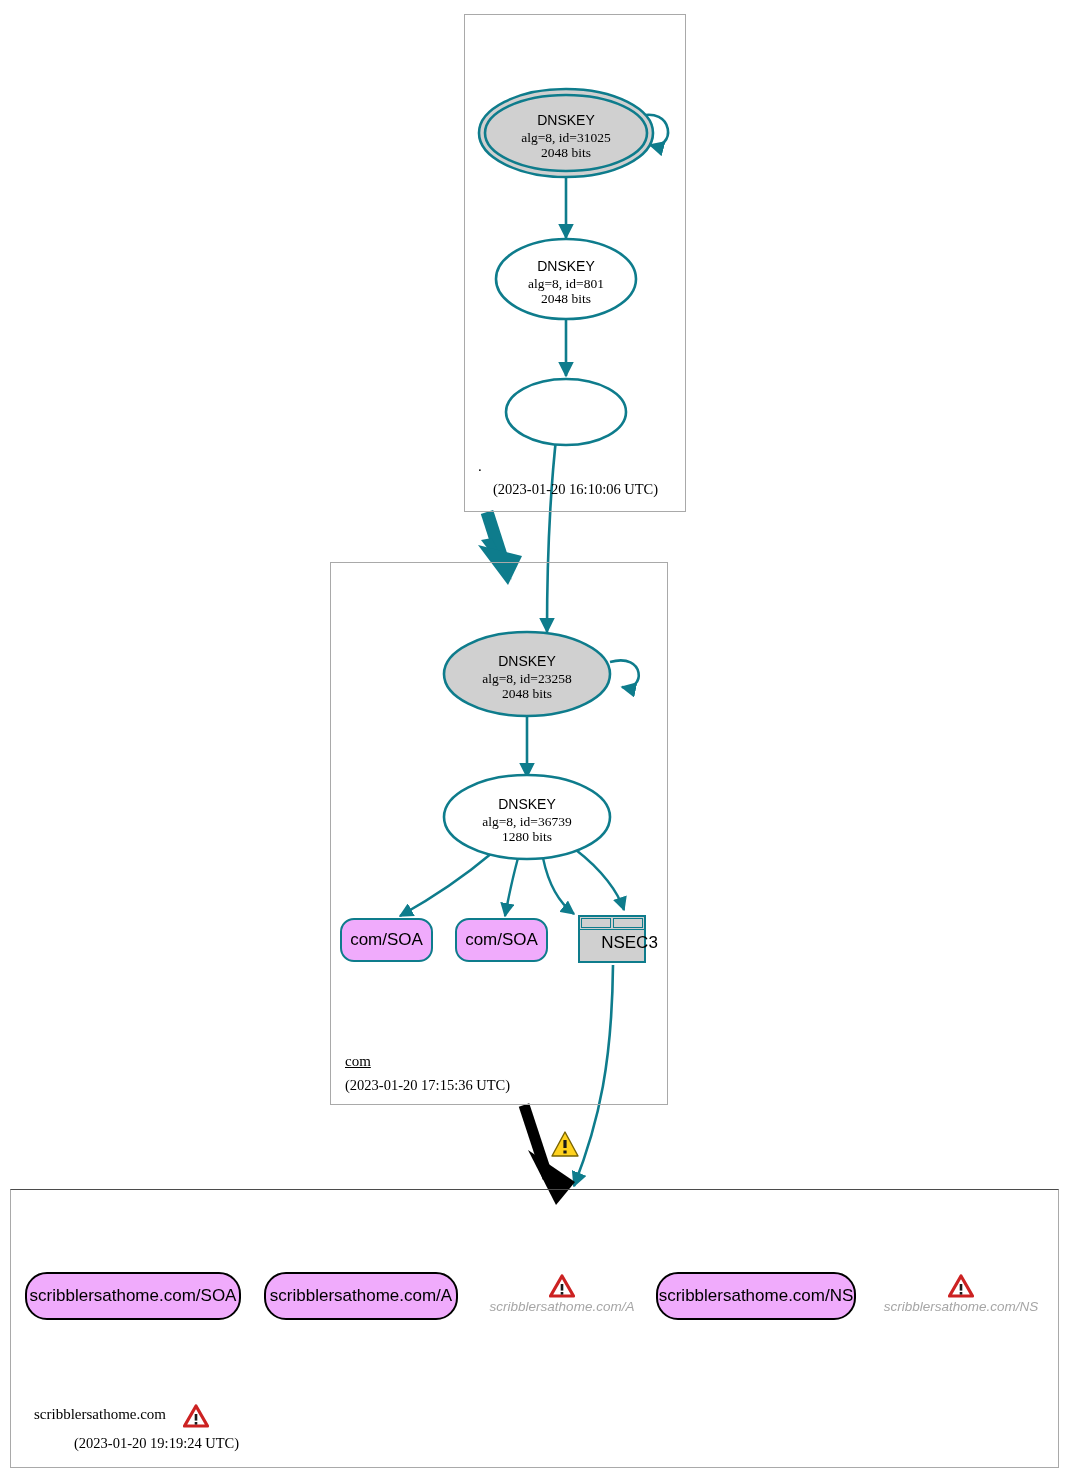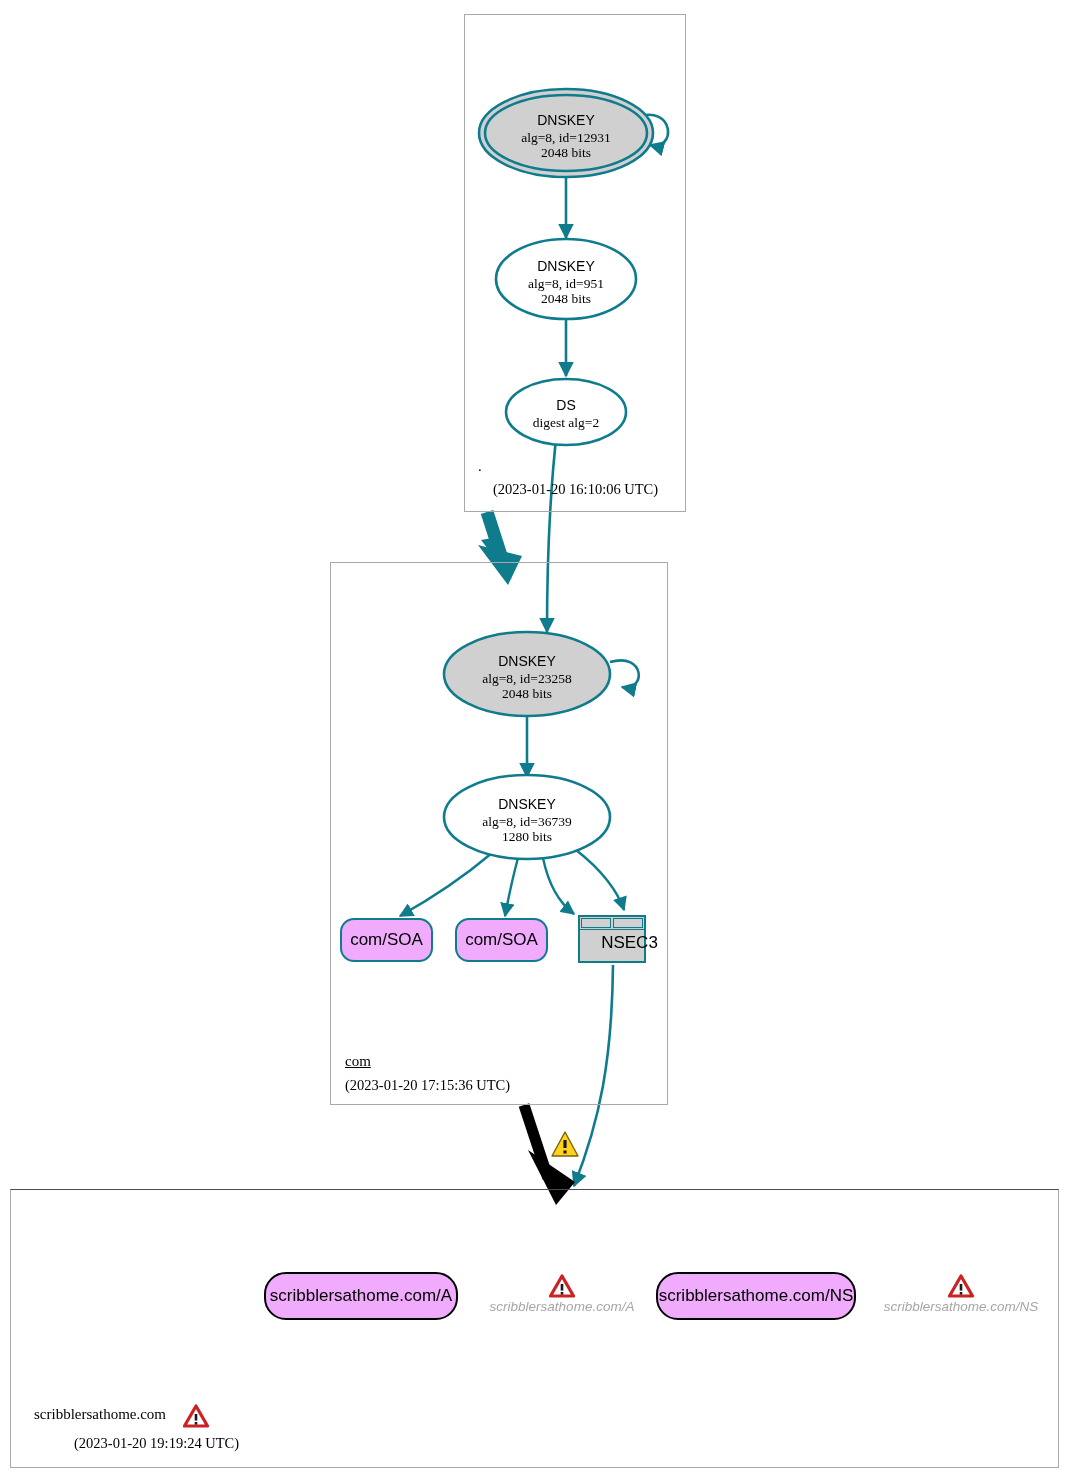--- a/index.html
+++ b/index.html
@@ -230,34 +230,30 @@
   </svg>
 
   <div class="zone-box" style="left:464px; top:14px; width:222px; height:498px;"></div>
 
   <div class="zone-box" style="left:330px; top:562px; width:338px; height:543px;"></div>
 
   <div class="zone-box" style="left:10px; top:1189px; width:1049px; height:279px; border-top-color:#4b4b4b;"></div>
 
   <div class="node-label" style="left:466px; top:111px; width:200px;">
     <div class="lbl-main">DNSKEY</div>
-    <div class="lbl-sub">alg=8, id=12931</div>
+    <div class="lbl-sub">alg=8, id=31025</div>
     <div class="lbl-sub">2048 bits</div>
   </div>
 
   <div class="node-label" style="left:466px; top:257px; width:200px;">
     <div class="lbl-main">DNSKEY</div>
-    <div class="lbl-sub">alg=8, id=951</div>
+    <div class="lbl-sub">alg=8, id=801</div>
     <div class="lbl-sub">2048 bits</div>
   </div>
 
-  <div class="node-label" style="left:466px; top:396px; width:200px;">
-    <div class="lbl-main">DS</div>
-    <div class="lbl-sub">digest alg=2</div>
-  </div>
 
   <div class="zone-label" style="left:478px; top:458px;">.</div>
   <div class="zone-date" style="left:478px; top:481px;margin-left:15px;">(2023-01-20 16:10:06 UTC)</div>
 
   <div class="node-label" style="left:427px; top:652px; width:200px;">
     <div class="lbl-main">DNSKEY</div>
     <div class="lbl-sub">alg=8, id=23258</div>
     <div class="lbl-sub">2048 bits</div>
   </div>
 
@@ -275,20 +271,21 @@
     <div class="nsec3-head">
       <div class="nsec3-cell"></div>
       <div class="nsec3-cell"></div>
     </div>
     <div class="nsec3-body">NSEC3</div>
   </div>
 
   <div class="zone-label" style="left:345px; top:1053px;text-decoration:underline;">com</div>
   <div class="zone-date" style="left:345px; top:1077px;">(2023-01-20 17:15:36 UTC)</div>
 
+  <div class="rr-box rr-box-black" style="left:25px; top:1272px; width:216px; height:48px;">scribblersathome.com/SOA</div>
 
   <div class="rr-box rr-box-black" style="left:264px; top:1272px; width:194px; height:48px;">scribblersathome.com/A</div>
 
   <div class="err-item" style="left:489px; top:1274px; width:146px;">
     <svg width="26" height="24" viewBox="0 0 26 24">
       <path d="M 13 2 L 24.5 22 L 1.5 22 Z" fill="#ffffff" stroke="#cc2222" stroke-width="3.2" stroke-linejoin="round"></path>
       <rect x="11.7" y="10" width="2.6" height="6.6" fill="#1a1a1a"></rect>
       <rect x="11.7" y="18" width="2.6" height="2.6" fill="#1a1a1a"></rect>
     </svg>
     <span class="err-text">scribblersathome.com/A</span>

